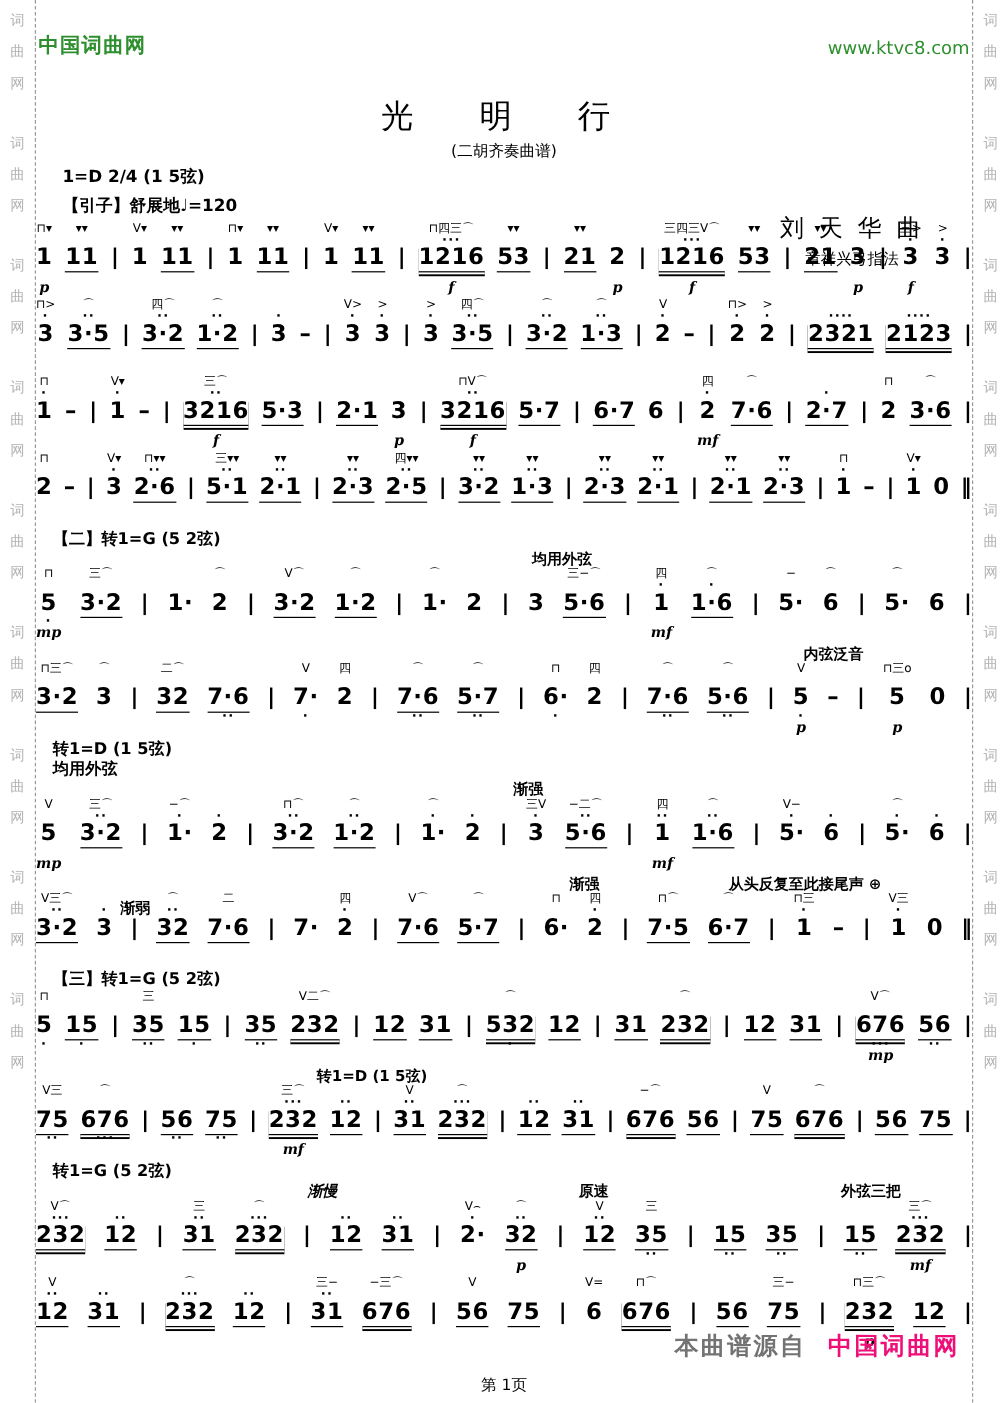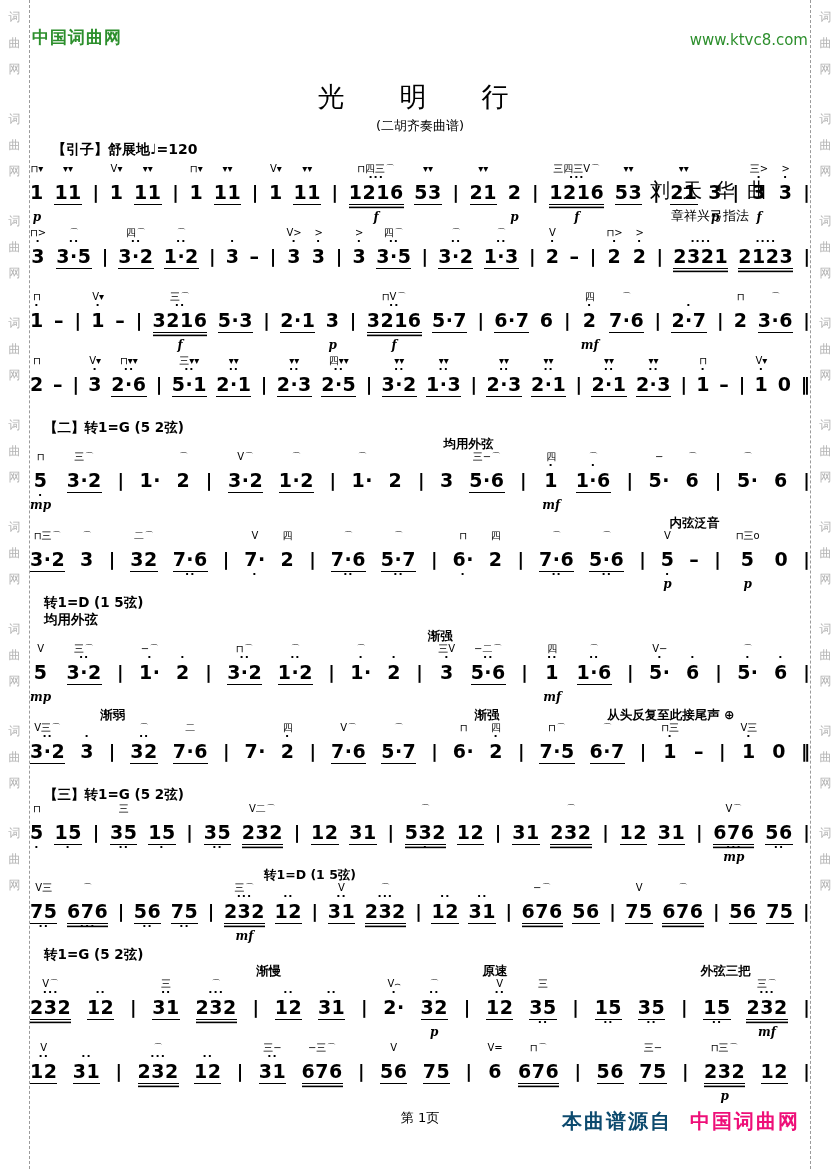--- a/index.html
+++ b/index.html
@@ -47,24 +47,24 @@
   .t-h { height:6px; font-size:11px; line-height:4px; font-weight:bold; letter-spacing:1px;}
   .t-n { font-size:19px; font-weight:bold; height:23px; line-height:21px; letter-spacing:0.5px;
          font-family:"DejaVu Sans",sans-serif; }
   .t-n.u1 { border-bottom:1.6px solid #000; }
   .t-n.u2 { border-bottom:1.6px solid #000; box-shadow:0 1.6px 0 0 #fff, 0 3.2px 0 0 #000; }
   .t-l { height:6px; font-size:11px; line-height:5px; font-weight:bold; letter-spacing:1px;}
   .t-b { height:13px; font-size:12px; line-height:13px; font-weight:bold; font-style:italic;
          font-family:"DejaVu Serif","Liberation Serif",serif; }
   .bar-tok { font-size:18px; font-weight:bold; height:23px; line-height:21px; margin-top:19px; }
 
-  .page-num { text-align:center; font-size:13px; margin-top:6px; }
+  .page-num { text-align:center; font-size:13px; margin-top:20px; }
 
   .footer-src { position:absolute; right:40px; top:1108px; display:flex; align-items:baseline; gap:18px; }
-  .src-prefix { font-size:20px; font-weight:bold; color:#0c4a6e; letter-spacing:2px;}
+  .src-prefix { font-size:20px; font-weight:bold; color:#737373; letter-spacing:2px;}
   .src-site   { font-size:20px; font-weight:bold; color:#ee0f78; letter-spacing:2px;}
 </style>
 </head>
 <body>
 
 <div class="page">
 
   <div class="side side-left">
       <span class="ch">词</span>
       <span class="ch">曲</span>
@@ -153,20 +153,21 @@
       <div class="main-title">光　明　行</div>
       <div class="sub-title">(二胡齐奏曲谱)</div>
     </div>
 
     <div class="composer-box">
       <div class="composer">刘 天 华 曲</div>
       <div class="annotator">章祥兴弓指法</div>
     </div>
 
     <div class="meta">
+      <div class="key-sig">1=D  2/4 (1 5弦)</div>
       <div class="intro-line"><span>【引子】舒展地</span><span class="tempo">♩</span><span>=120</span></div>
     </div>
 
     <div class="music">
         <div class="line-block">
           <div class="note-row">
             <div class="tok">
               <div class="t-a">⊓▾</div>
               <div class="t-h"></div>
               <div class="t-n">1</div>
@@ -1092,21 +1093,21 @@
               <div class="t-h">·</div>
               <div class="t-n">6</div>
               <div class="t-l"></div>
               <div class="t-b"></div>
             </div>
             <div class="bar-tok">|</div>
           </div>
         </div>
         <div class="line-block">
           <div class="label-row">
-            <span style="left: 9%;">渐弱</span>
+            <span style="left: 9%; margin-top: 20px;">渐弱</span>
             <span style="left: 57%;">渐强</span>
             <span style="left: 74%;">从头反复至此接尾声 ⊕</span>
           </div>
           <div class="note-row">
             <div class="tok">
               <div class="t-a">V三⌒</div>
               <div class="t-h">··</div>
               <div class="t-n u1">3·2</div>
               <div class="t-l"></div>
               <div class="t-b"></div>
@@ -1474,21 +1475,21 @@
               <div class="t-n u1">75</div>
               <div class="t-l"></div>
               <div class="t-b"></div>
             </div>
             <div class="bar-tok">|</div>
           </div>
         </div>
         <div class="line-block">
           <div class="section-header">转1=G (5 2弦)</div>
           <div class="label-row">
-            <span style="left: 29%;">渐慢</span>
+            <span style="left: 29%; font-style: italic;">渐慢</span>
             <span style="left: 58%;">原速</span>
             <span style="left: 86%;">外弦三把</span>
           </div>
           <div class="note-row">
             <div class="tok">
               <div class="t-a">V⌒</div>
               <div class="t-h">···</div>
               <div class="t-n u2">232</div>
               <div class="t-l"></div>
               <div class="t-b"></div>

